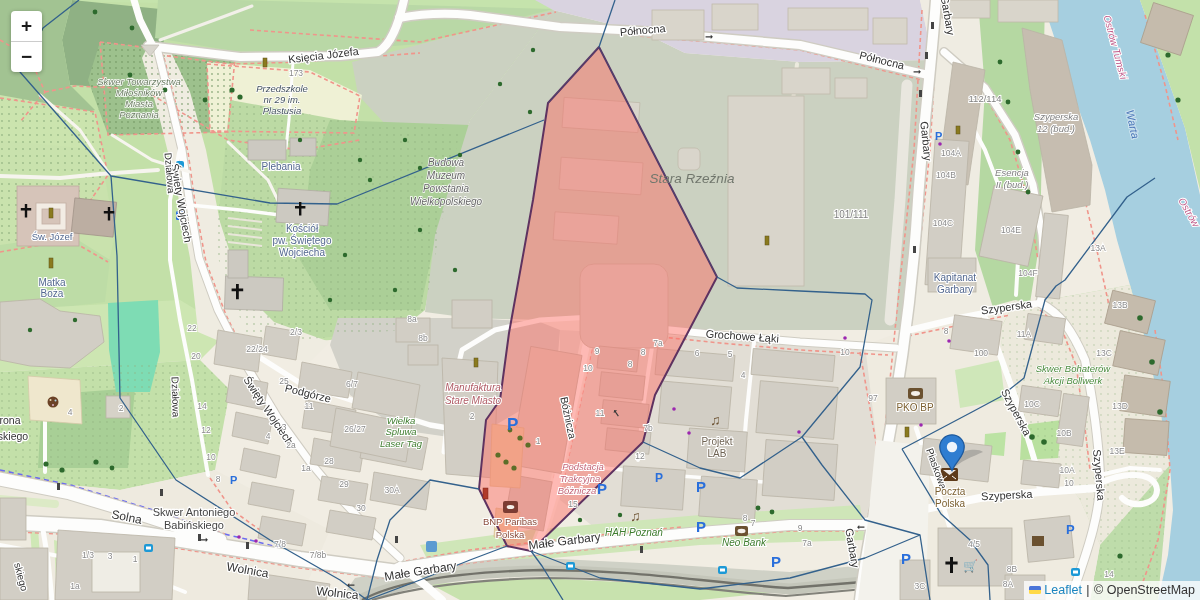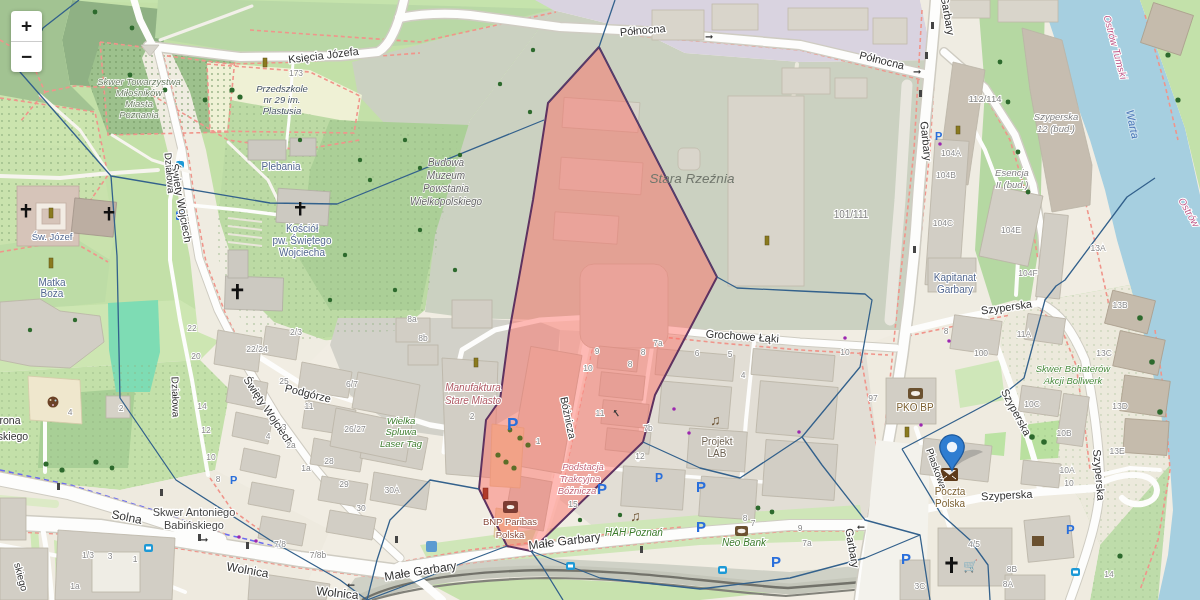--- a/index.html
+++ b/index.html
@@ -762,13 +762,14 @@
 <text x="845" y="355">10</text>
 </g>
 </g>
 </svg>
 
 <div id="zoomctl">
   <a id="zin">+</a>
   <a id="zout">−</a>
 </div>
 
+<div id="attrib"><span id="flag"></span> <a id="leaf">Leaflet</a> <span class="sep">|</span> © <span>OpenStreetMap</span></div>
 </div>
 
 </body></html>

